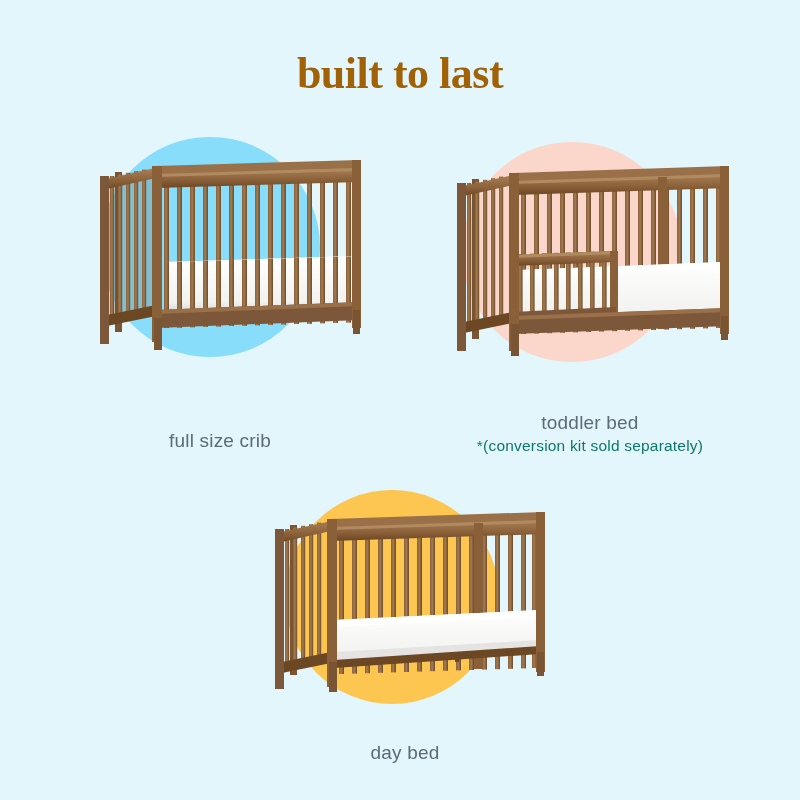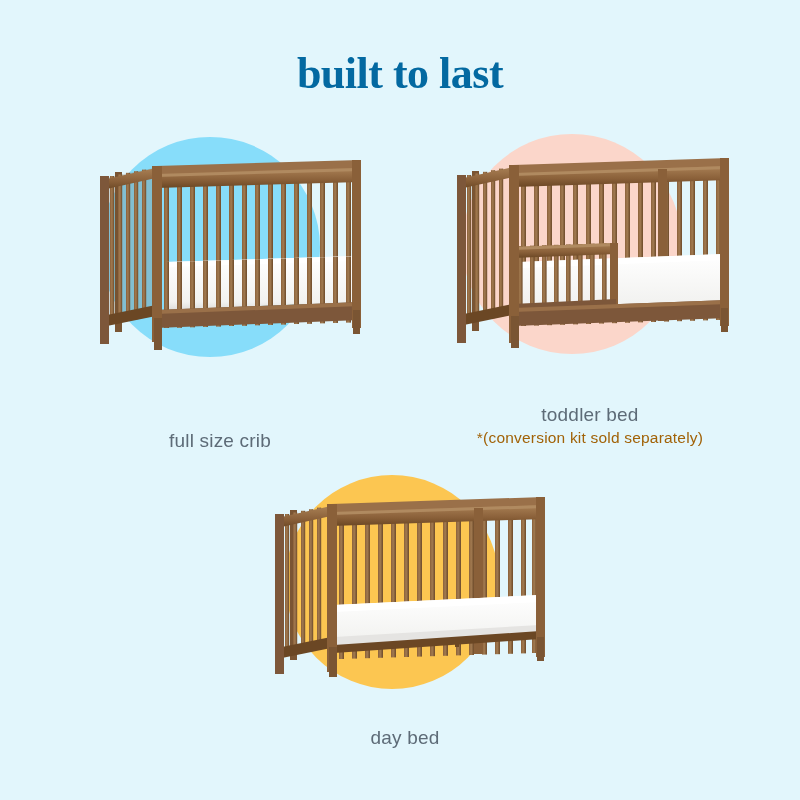--- a/index.html
+++ b/index.html
@@ -23,21 +23,21 @@
   .headline {
     position: absolute;
     top: 48px;
     left: 0;
     width: 800px;
     text-align: center;
     font-family: "Liberation Serif", serif;
     font-weight: bold;
     font-size: 44px;
     letter-spacing: -0.5px;
-    color: #0369a1;
+    color: #a16207;
   }
 
   .panel {
     position: absolute;
   }
 
   .circle {
     position: absolute;
     border-radius: 50%;
   }
@@ -47,21 +47,21 @@
     text-align: center;
     color: #5d6b77;
     font-size: 19px;
     letter-spacing: 0.2px;
     white-space: nowrap;
   }
   .caption .sub {
     display: block;
     font-size: 15.5px;
     margin-top: 3px;
-    color: #a16207;
+    color: #0f766e;
   }
 
   .bed-svg {
     position: absolute;
     display: block;
   }
 </style>
 </head>
 <body>
 
@@ -166,21 +166,21 @@
       <rect x="40" y="56" width="9" height="168" fill="#7d573a"></rect>
       <rect x="292" y="40" width="9" height="168" fill="#8a6039"></rect>
       <rect x="293" y="190" width="7" height="24" fill="#7a5533"></rect>
     </svg>
 
     <div class="caption" style="left:0; top:288px; width:320px;margin-top:22px;">
       <span>full size crib</span>
     </div>
   </div>
 
-  <div class="panel" style="left:420px; top:116px; width:340px; height:320px;">
+  <div class="panel" style="left:420px; top:124px; width:340px; height:320px;">
 
     <div class="circle" style="left:42px; top:18px; width:220px; height:220px; background:#fbd6ca;"></div>
 
     <svg class="bed-svg" width="340" height="250" viewBox="0 0 340 250">
       <defs>
         <linearGradient id="woodV2" x1="0" y1="0" x2="1" y2="0">
           <stop offset="0%" stop-color="#8a6039"></stop>
           <stop offset="45%" stop-color="#a27b51"></stop>
           <stop offset="100%" stop-color="#6d4a29"></stop>
         </linearGradient>
@@ -272,21 +272,21 @@
       <rect x="300" y="42" width="9" height="168" fill="#8a6039"></rect>
       <rect x="301" y="192" width="7" height="24" fill="#7a5533"></rect>
     </svg>
 
     <div class="caption" style="left:0; top:288px; width:340px;">
       <span>toddler bed</span>
       <span class="sub">*(conversion kit sold separately)</span>
     </div>
   </div>
 
-  <div class="panel" style="left:240px; top:455px; width:330px; height:310px;">
+  <div class="panel" style="left:240px; top:470px; width:330px; height:310px;">
 
     <div class="circle" style="left:45px; top:20px; width:214px; height:214px; background:#fcc651;"></div>
 
     <svg class="bed-svg" width="330" height="240" viewBox="0 0 330 240">
       <defs>
         <linearGradient id="woodV3" x1="0" y1="0" x2="1" y2="0">
           <stop offset="0%" stop-color="#8a6039"></stop>
           <stop offset="45%" stop-color="#a27b51"></stop>
           <stop offset="100%" stop-color="#6d4a29"></stop>
         </linearGradient>

